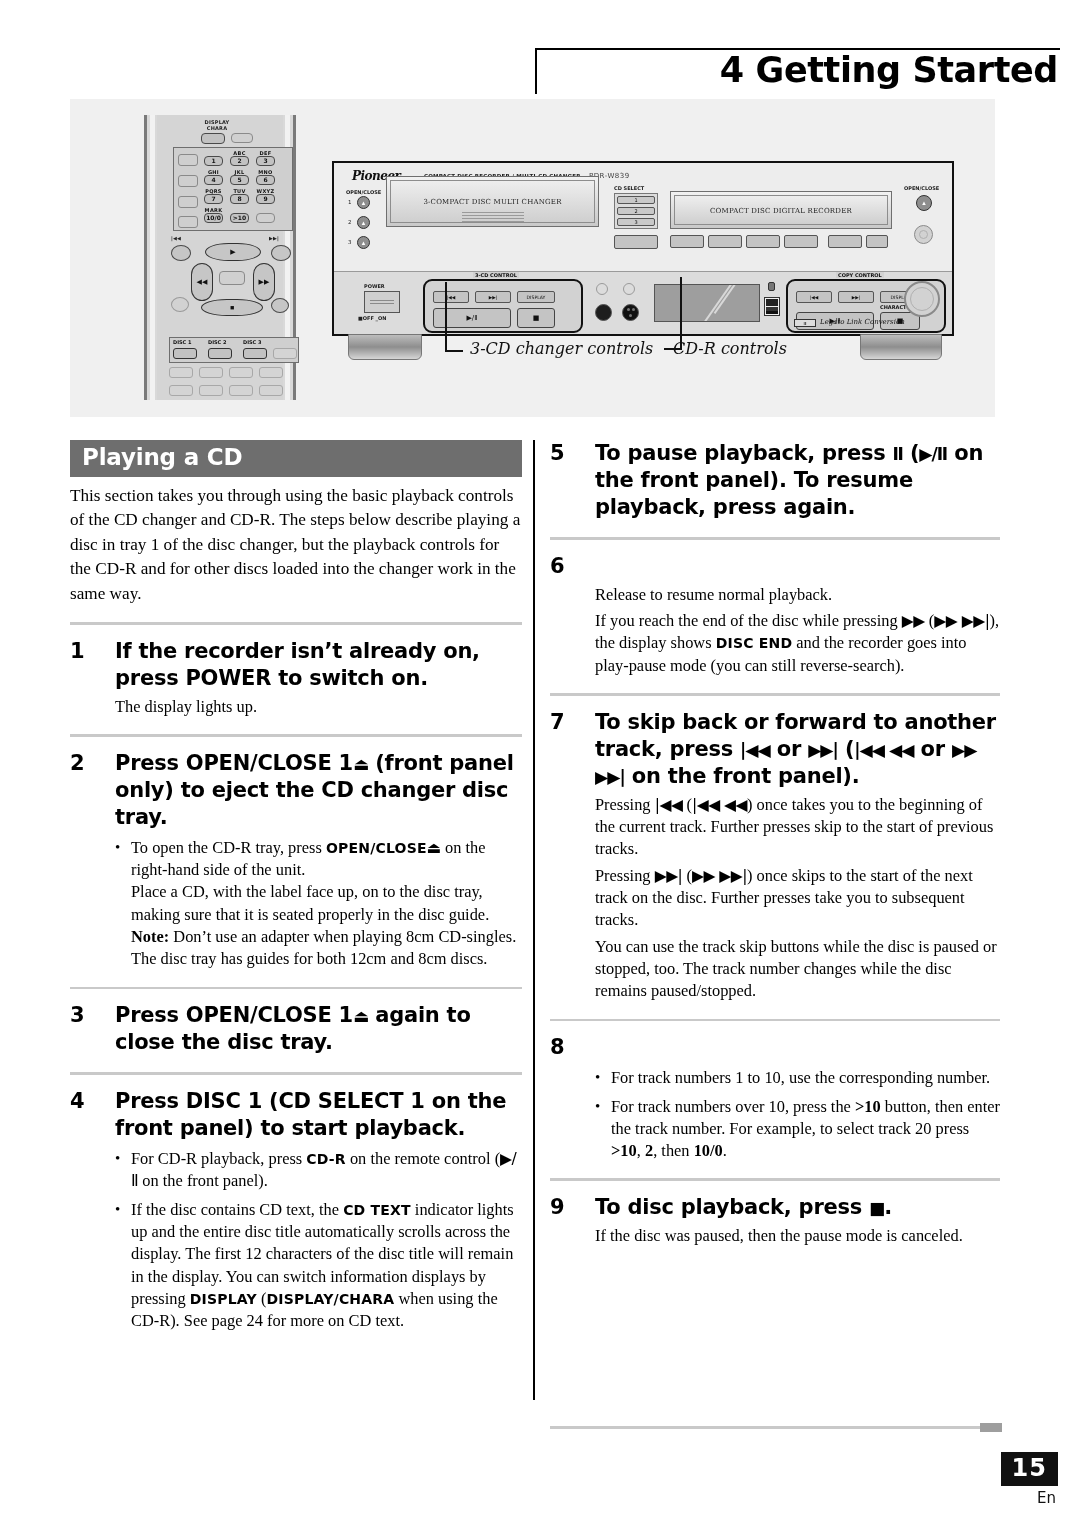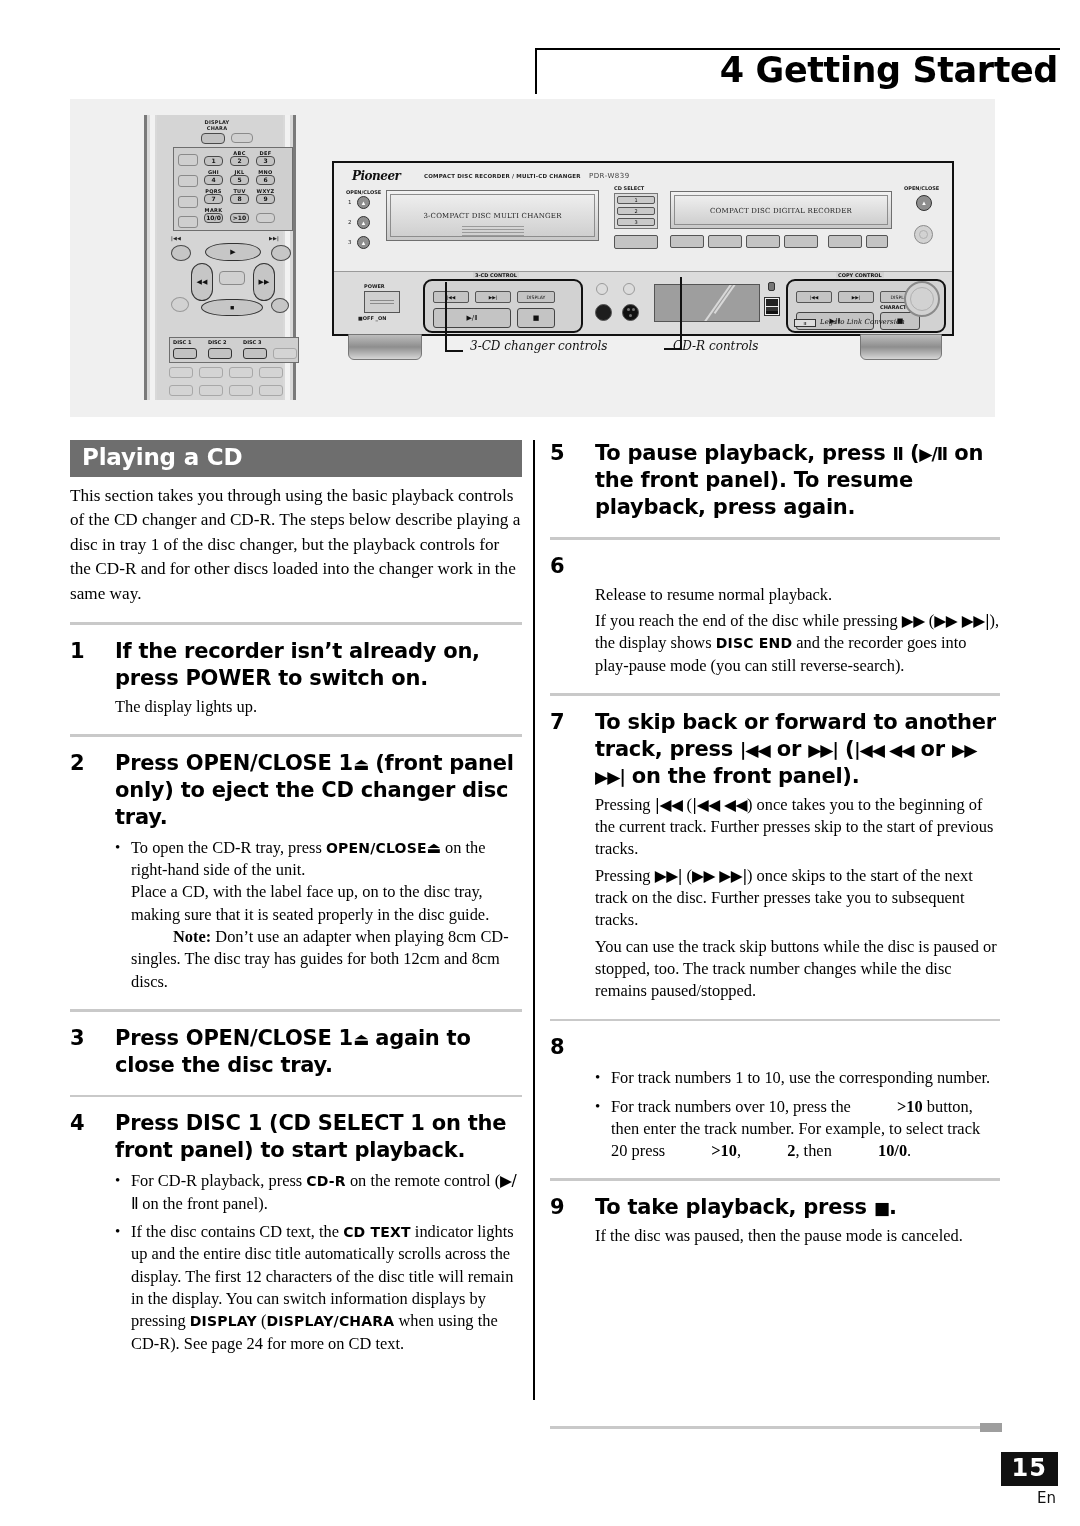--- a/index.html
+++ b/index.html
@@ -124,21 +124,21 @@
   .discicon .b1{position:absolute;left:1px;right:1px;top:1px;height:7px;background:#222;}
   .discicon .b2{position:absolute;left:1px;right:1px;top:9px;height:4px;background:#333;}
   .discicon .b3{position:absolute;left:1px;right:1px;bottom:1px;height:3px;background:#111;}
   .legato { position:absolute; font-family:"DejaVu Serif", serif; font-style:italic;
             font-size:7px; color:#111; }
   .legatobox { position:absolute; width:22px; height:8px; border:1px solid #333; background:#ddd;
                font-family:"DejaVu Sans", sans-serif; font-size:4px; text-align:center; line-height:7px;}
 
   
   .callout-txt { position:absolute; font-family:"DejaVu Serif", serif; font-style:italic;
-                 font-size:12px; color:#111; white-space:nowrap;}
+                 font-size:16px; color:#111; white-space:nowrap;}
   .lead { position:absolute; background:#111; }
 
   
   .col-div { position:absolute; left:533px; top:440px; width:1.6px; height:960px; background:#000; }
   .col { position:absolute; top:440px; }
   .col-left  { left: 70px;  width: 452px; }
   .col-right { left: 550px; width: 450px; }
 
   .sec-title {
     background: #6e6e6e; color: #fff;
@@ -173,21 +173,21 @@
   .bullet { display: flex; margin-top: 6px; }
   .bullet .dot { width: 16px; flex: 0 0 16px; font-size: 15px; line-height: 1.36; }
   .bullet .btxt {
     flex: 1 1 auto; font-family: "Liberation Serif", serif;
     font-size: 16.4px; line-height: 1.36; color: #000;
   }
   .sans-b {
     font-family: "DejaVu Sans", sans-serif; font-weight: bold; font-size: 14px;
     letter-spacing: 0.2px;
   }
-  .serif-b { font-weight: bold; margin-left: 42px; }
+  .serif-b { font-weight: bold; }
   .gly { font-family: "DejaVu Sans", sans-serif; font-size: 0.95em; letter-spacing:-0.5px; }
   .gly-h { font-family: "DejaVu Sans", sans-serif; font-size: 0.82em; letter-spacing:-1px; }
 
   
   .foot-rule { position:absolute; left:550px; top:1426px; width:430px; height:3px; background:#c9c9c9;}
   .foot-tab { position:absolute; left:980px; top:1423px; width:22px; height:9px; background:#9e9e9e;}
   .pagenum {
     position:absolute; right:22px; top:1452px; background:#111; color:#fff;
     font-family:"DejaVu Sans", sans-serif; font-weight:bold; font-size:24px;
     padding: 2px 11px 4px 11px; letter-spacing: 1px;
@@ -302,21 +302,21 @@
         <div class="model">PDR-W839</div>
 
         <div class="oc-label">OPEN/CLOSE</div>
         <div class="oc-num" style="left:14px;top:36px;">1</div>
         <div class="oc-num" style="left:14px;top:56px;">2</div>
         <div class="oc-num" style="left:14px;top:76px;">3</div>
         <div class="oc-btn" style="left:23px;top:33px;">▲</div>
         <div class="oc-btn" style="left:23px;top:53px;">▲</div>
         <div class="oc-btn" style="left:23px;top:73px;">▲</div>
 
-        <div class="tray" style="left:52px;top:27px;width:213px;height:51px;">
+        <div class="tray" style="left:52px;top:13px;width:213px;height:51px;">
           <div class="tray-inner">
             <div class="tray-txt">3-COMPACT DISC MULTI CHANGER</div>
             <div class="tray-lines">
                 <div></div>
                 <div></div>
                 <div></div>
                 <div></div>
               </div>
           </div>
         </div>
@@ -515,21 +515,21 @@
           <div class="dot">•</div>
           <div class="btxt"><span>For track numbers over 10, press the </span><span class="serif-b">&gt;10</span><span> button, then enter the track number. For example, to select track 20 press </span><span class="serif-b">&gt;10</span><span>, </span><span class="serif-b">2</span><span>, then </span><span class="serif-b">10/0</span><span>.</span></div>
         </div>
       </div>
     </div>
 
     <div class="hr"></div>
 
     <div class="step">
       <div class="step-num">9</div>
-      <div class="step-head"><span>To take playback, press </span><span class="gly-h">■</span><span>.</span></div>
+      <div class="step-head"><span>To disc playback, press </span><span class="gly-h">■</span><span>.</span></div>
     </div>
     <div class="step-body">
       <div class="note-p">If the disc was paused, then the pause mode is canceled.</div>
     </div>
   </div>
 
   <div class="foot-rule"></div>
   <div class="foot-tab"></div>
   <div class="pagenum">15</div>
   <div class="pagelang">En</div>

